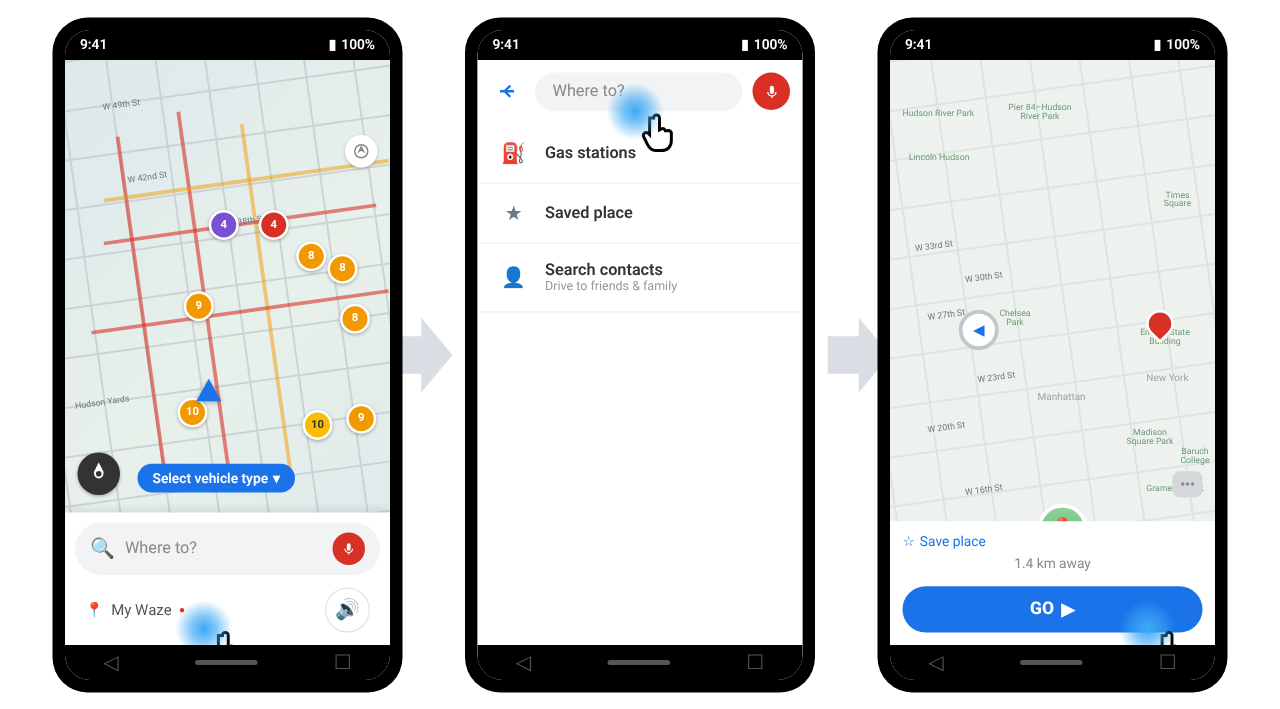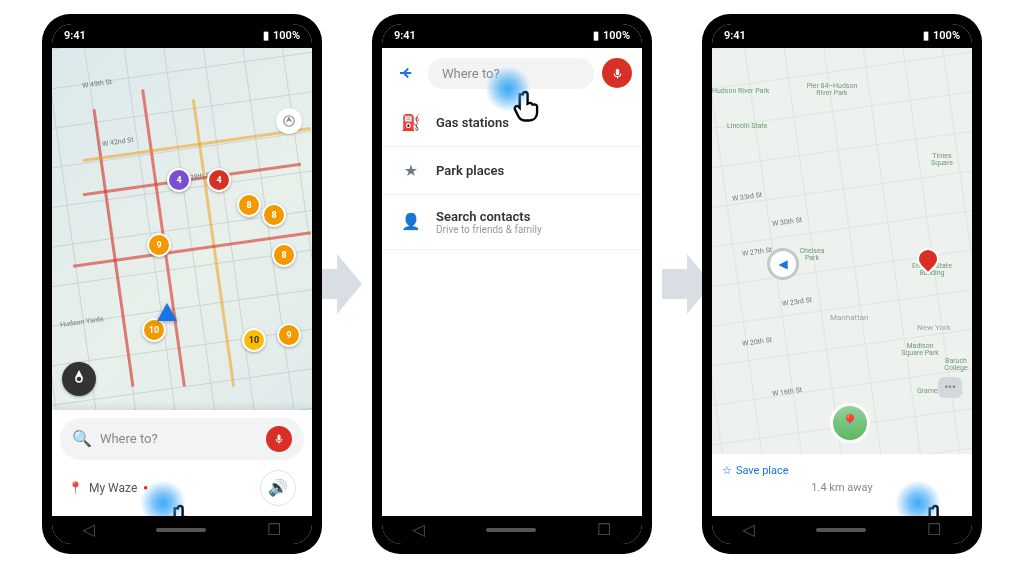--- a/index.html
+++ b/index.html
@@ -112,20 +112,24 @@
           <svg width="14" height="14" viewBox="0 0 24 24" fill="none" stroke="#888" stroke-width="2">
             <circle cx="12" cy="12" r="9"></circle>
             <path d="M12 6l3 6-3-2-3 2z" fill="#888"></path>
           </svg>
         </div>
   <div class="center-btn">
           <svg width="18" height="18" viewBox="0 0 24 24" fill="#fff">
             <path d="M12 2l3 6-3-2-3 2zM12 8a4 4 0 100 8 4 4 0 000-8z" stroke="#fff" fill="none" stroke-width="2"></path>
           </svg>
         </div>
+  <div class="vehicle-pill">
+          <span>Select vehicle type</span>
+          <span>▾</span>
+        </div>
   <div class="bottom-panel">
     <div class="search-bar">
       <span style="color:#888">🔍</span>
       <span class="placeholder">Where to?</span>
       <div class="mic-btn">
               <svg width="12" height="12" viewBox="0 0 24 24" fill="#fff">
                 <rect x="9" y="3" width="6" height="12" rx="3"></rect>
                 <path d="M6 12a6 6 0 0012 0M12 18v3" stroke="#fff" stroke-width="2" fill="none"></path>
               </svg>
             </div>
@@ -183,21 +187,21 @@
   <div class="s2-list">
     <div class="s2-item">
       <span class="s2-icon">⛽</span>
       <div class="s2-text">
               <span class="s2-title">Gas stations</span>
             </div>
     </div>
     <div class="s2-item">
       <span class="s2-icon">★</span>
       <div class="s2-text">
-              <span class="s2-title">Park places</span>
+              <span class="s2-title">Saved place</span>
             </div>
     </div>
     <div class="s2-item">
       <span class="s2-icon">👤</span>
       <div class="s2-text">
         <span class="s2-title">Search contacts</span>
         <span class="s2-sub">Drive to friends &amp; family</span>
       </div>
     </div>
   </div>
@@ -228,23 +232,23 @@
 <div class="content">
   <div class="map-bg" style="background:#eef2ee">
     <div class="map-grid" style="opacity:.35"></div>
     <span class="street-label" style="top:145px;left:20px">W 33rd St</span>
     <span class="street-label" style="top:170px;left:60px">W 30th St</span>
     <span class="street-label" style="top:200px;left:30px">W 27th St</span>
     <span class="street-label" style="top:250px;left:70px">W 23rd St</span>
     <span class="street-label" style="top:290px;left:30px">W 20th St</span>
     <span class="street-label" style="top:340px;left:60px">W 16th St</span>
     <span class="area-label" style="top:265px;left:118px">Manhattan</span>
-    <span class="area-label" style="top:275px;left:205px">New York</span>
-    <span class="park-label" style="top:40px;left:0">Hudson River Park</span>
-    <span class="park-label" style="top:75px;left:15px">Lincoln State</span>
+    <span class="area-label" style="top:250px;left:205px">New York</span>
+    <span class="park-label" style="top:40px;left:10px">Hudson River Park</span>
+    <span class="park-label" style="top:75px;left:15px">Lincoln Hudson</span>
     <span class="park-label" style="top:35px;left:90px;width:60px">Pier 84–Hudson River Park</span>
     <span class="park-label" style="top:200px;left:80px;width:40px">Chelsea Park</span>
     <span class="park-label" style="top:295px;left:185px;width:46px">Madison Square Park</span>
     <span class="park-label" style="top:215px;left:195px;width:50px">Empire State Building</span>
     <span class="park-label" style="top:340px;left:205px;width:46px">Gramercy Park</span>
     <span class="park-label" style="top:105px;left:210px;width:40px">Times Square</span>
     <span class="park-label" style="top:310px;left:224px;width:40px">Baruch College</span>
     <div class="dest-marker" style="top:200px;left:205px"></div>
     <div class="start-marker" style="top:200px;left:55px">
             <span style="color:#1a73e8;transform:rotate(0);font-size:12px">◀</span>
@@ -258,20 +262,24 @@
     <div class="round-btn">✕</div>
   </div>
   <div class="more-btn">•••</div>
   <div class="s3-panel">
     <div class="s3-save">
             <span>☆</span>
             <span>Save place</span>
           </div>
     <div class="s3-dist">1.4 km away</div>
     <div class="s3-btns">
+      <div class="go-btn">
+              <span>GO</span>
+              <span>▶</span>
+            </div>
     </div>
   </div>
   <div class="hand" style="top:454px;left:205px">
     <div class="hand-ring"></div>
     <svg viewBox="0 0 24 24" width="38" height="38" fill="#fff" stroke="#000" stroke-width="1.5">
             <path d="M10 4a1.5 1.5 0 013 0v6l1-.5a1.5 1.5 0 012 1l1 0a1.5 1.5 0 012 1v4c0 3-2 5-5 5h-3c-2 0-3-1-4-3l-2-4a1.5 1.5 0 012-2l1 1V4z"></path>
           </svg>
   </div>
 </div>
 <div class="nav-bar">

